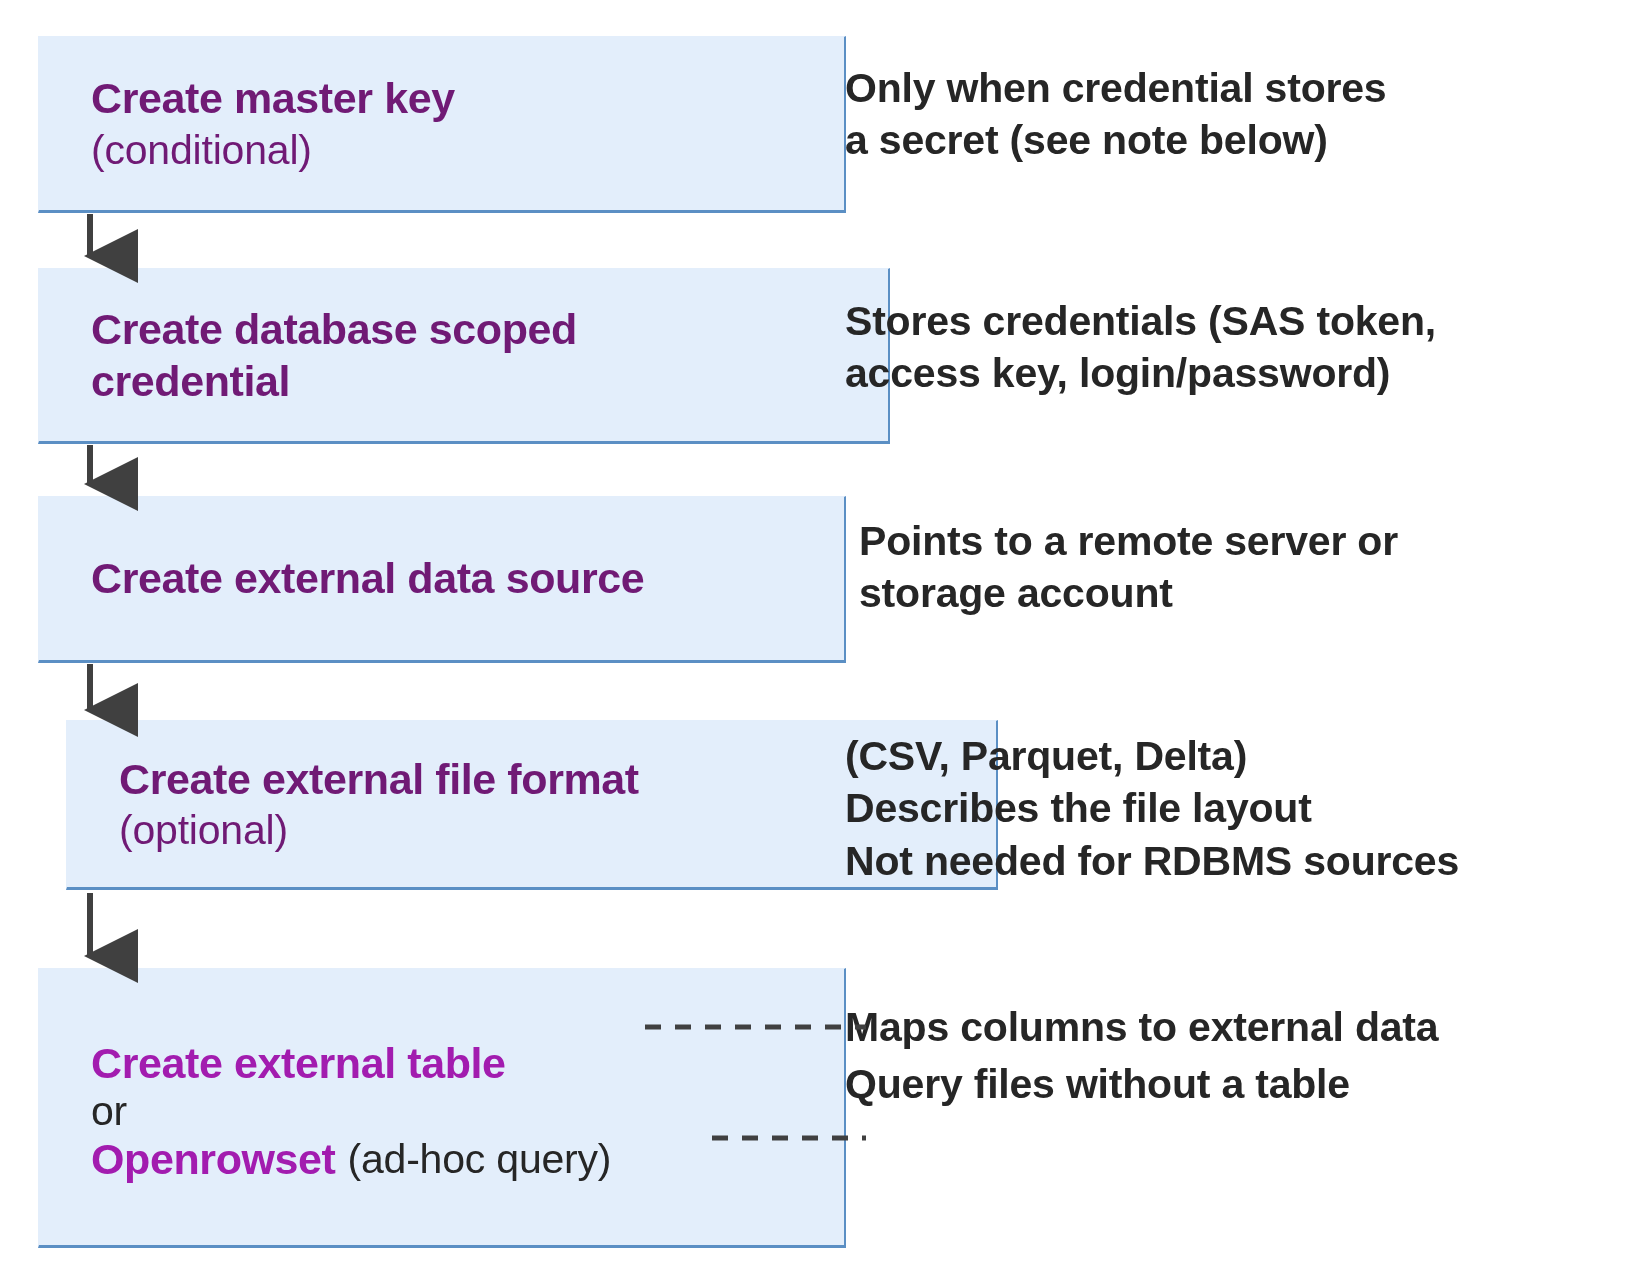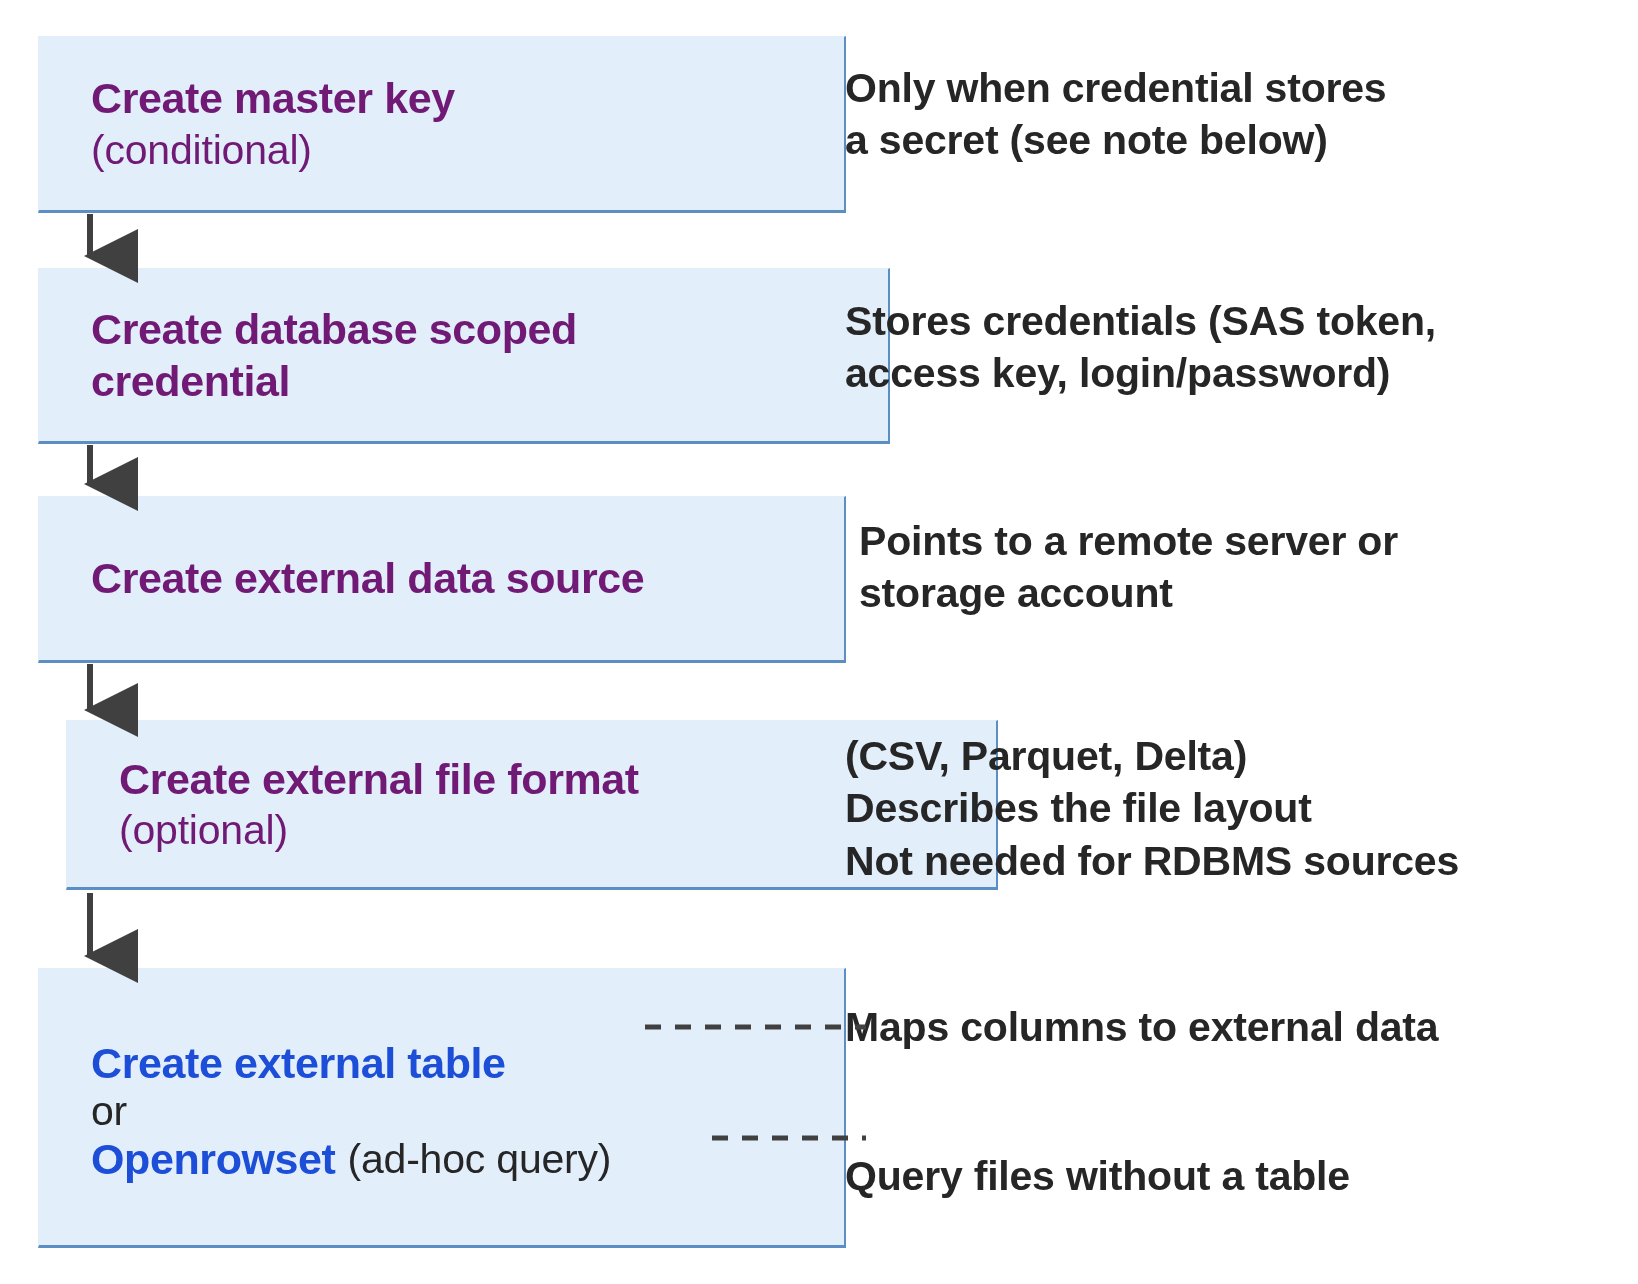--- a/index.html
+++ b/index.html
@@ -57,21 +57,21 @@
 
   
   .row {
     display: flex;
     align-items: center;
     white-space: nowrap;
   }
   .row .strong-seg {
     font-weight: bold;
     font-size: 43px;
-    color: #1d4ed8;
+    color: #a21caf;
     letter-spacing: -0.4px;
   }
   .row .plain-seg {
     font-weight: normal;
     font-size: 41px;
     color: #262626;
     letter-spacing: -0.2px;
   }
 
   
@@ -160,21 +160,21 @@
         <span style="width:12px;"></span>
         <span class="plain-seg">(ad-hoc query)</span>
       </div>
     </div>
   </div>
 
   <div class="annotation" style="left:845px; top:1001px;">
     <div>Maps columns to external data</div>
   </div>
 
-  <div class="annotation" style="left:845px; top:1150px;">
+  <div class="annotation" style="left:845px; top:1058px;">
     <div>Query files without a table</div>
   </div>
 
   <svg id="connectors" viewBox="0 0 1638 1284" width="1638" height="1284">
     <defs>
       <marker id="arrowhead" markerWidth="9" markerHeight="9" refX="4.5" refY="8" orient="auto" markerUnits="strokeWidth">
         <path d="M0,0 L9,0 L4.5,9 z" fill="#404040"></path>
       </marker>
     </defs>
 

